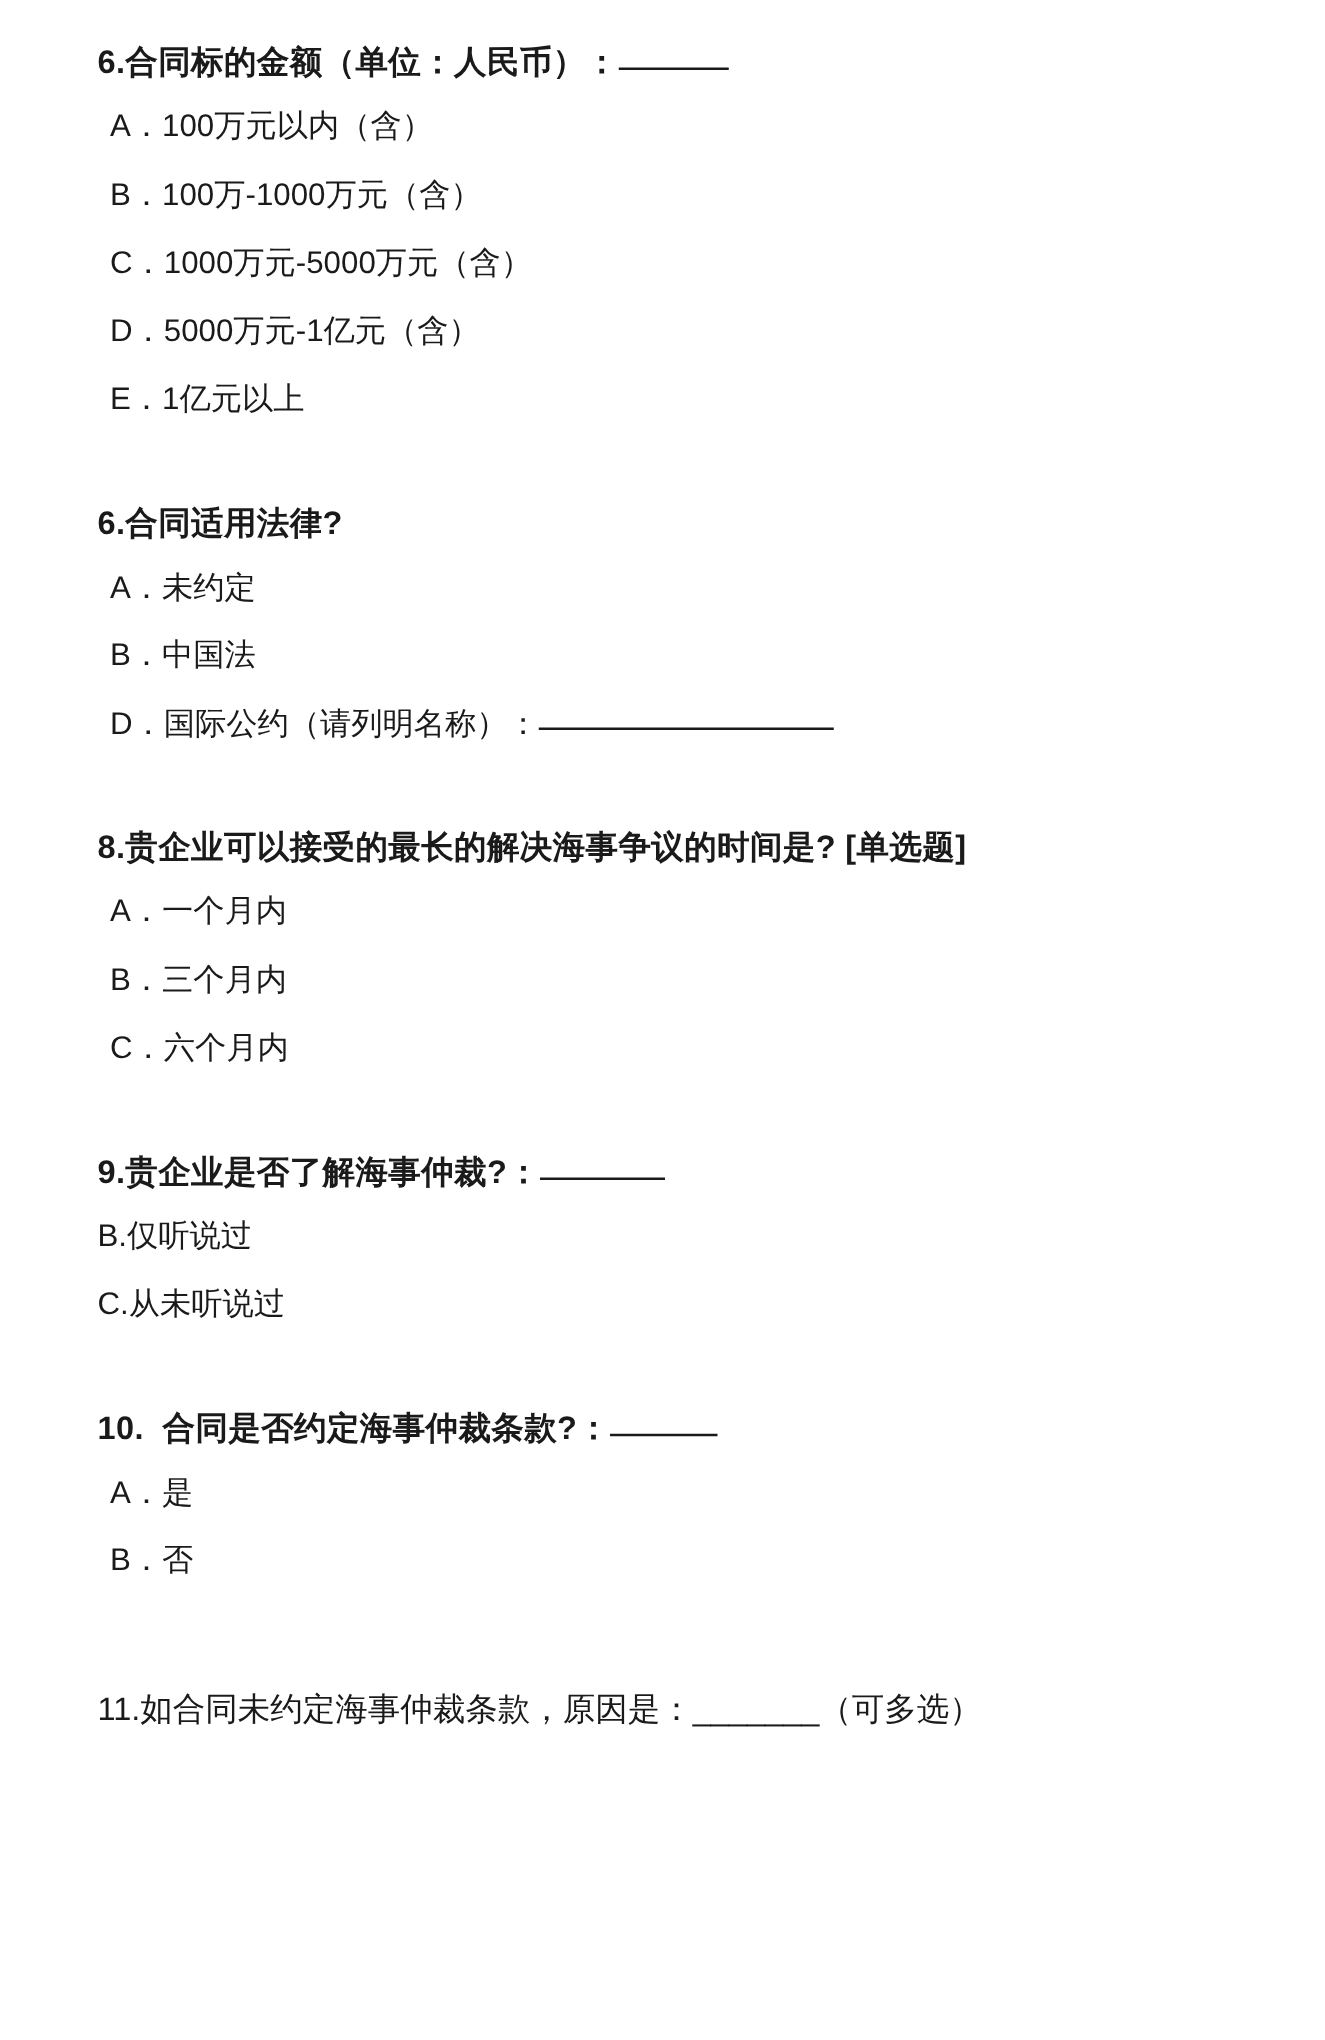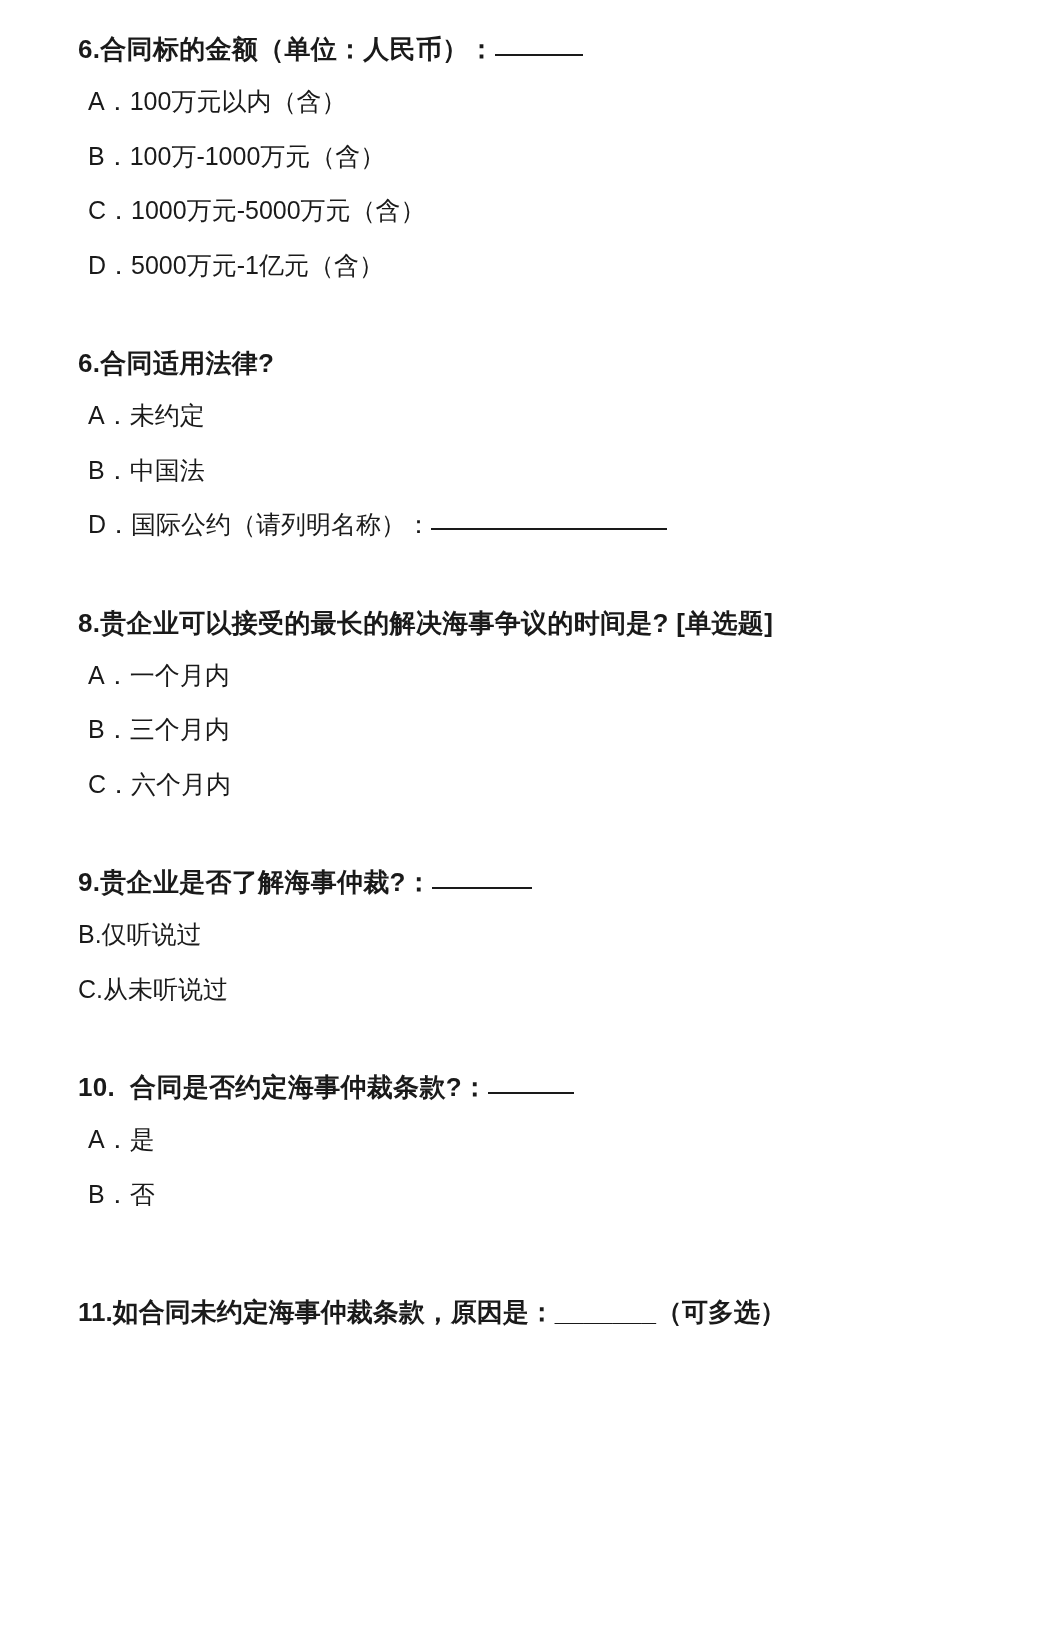--- a/index.html
+++ b/index.html
@@ -52,36 +52,37 @@
   .opt .fill {
     display: inline-block;
     border-bottom: 2px solid #1a1a1a;
     vertical-align: 3px;
     height: 20px;
   }
   .gap-lg { height: 34px; }
   .gap-md { height: 20px; }
   .last-line {
     font-size: 26px;
-    font-weight: bold;
+    font-weight: normal;
     line-height: 1.5;
     margin: 0;
   }
 </style>
 </head>
 <body>
 
 <div class="page">
 
   <div class="question-block">
     <p class="q-title"><span>6.合同标的金额（单位：人民币）：</span><span class="blank" style="width:88px;"></span></p>
     <p class="opt">A．100万元以内（含）</p>
     <p class="opt">B．100万-1000万元（含）</p>
     <p class="opt">C．1000万元-5000万元（含）</p>
     <p class="opt">D．5000万元-1亿元（含）</p>
+    <p class="opt">E．1亿元以上</p>
   </div>
 
   <div class="gap-lg"></div>
 
   <div class="question-block">
     <p class="q-title">6.合同适用法律?</p>
     <p class="opt">A．未约定</p>
     <p class="opt">B．中国法</p>
     <p class="opt"><span>D．国际公约（请列明名称）：</span><span class="fill" style="width:236px;"></span></p>
   </div>

